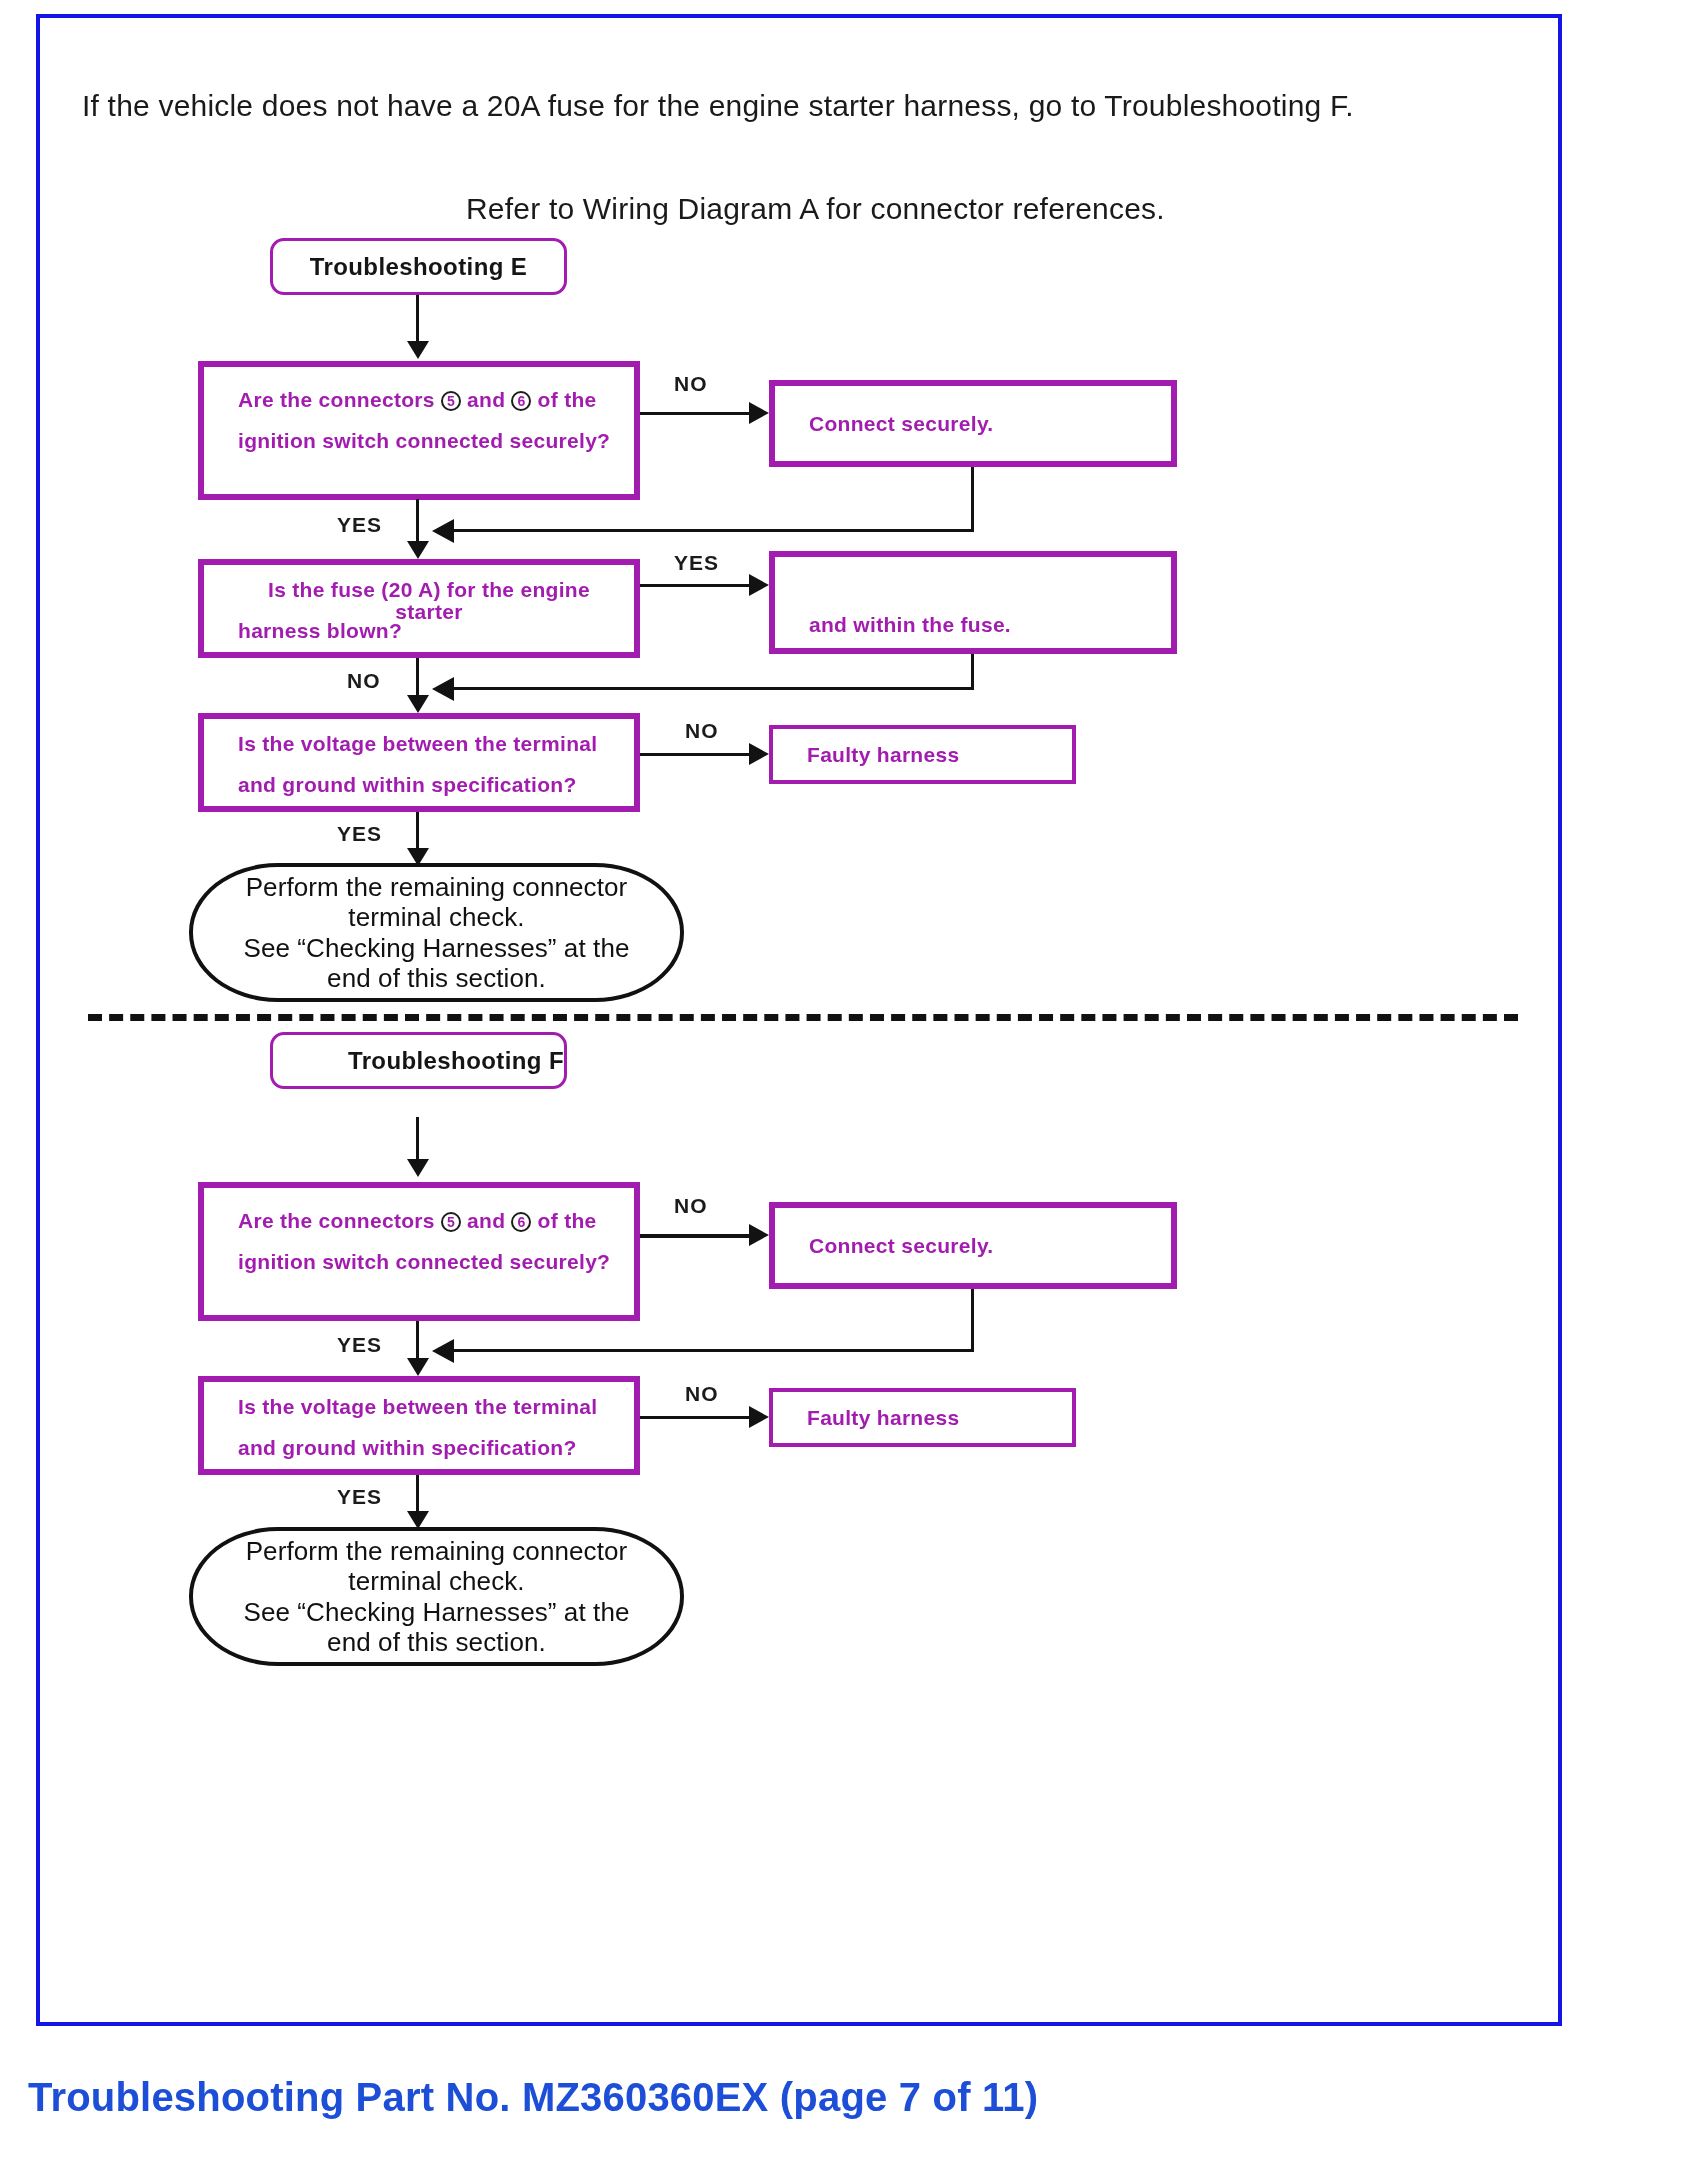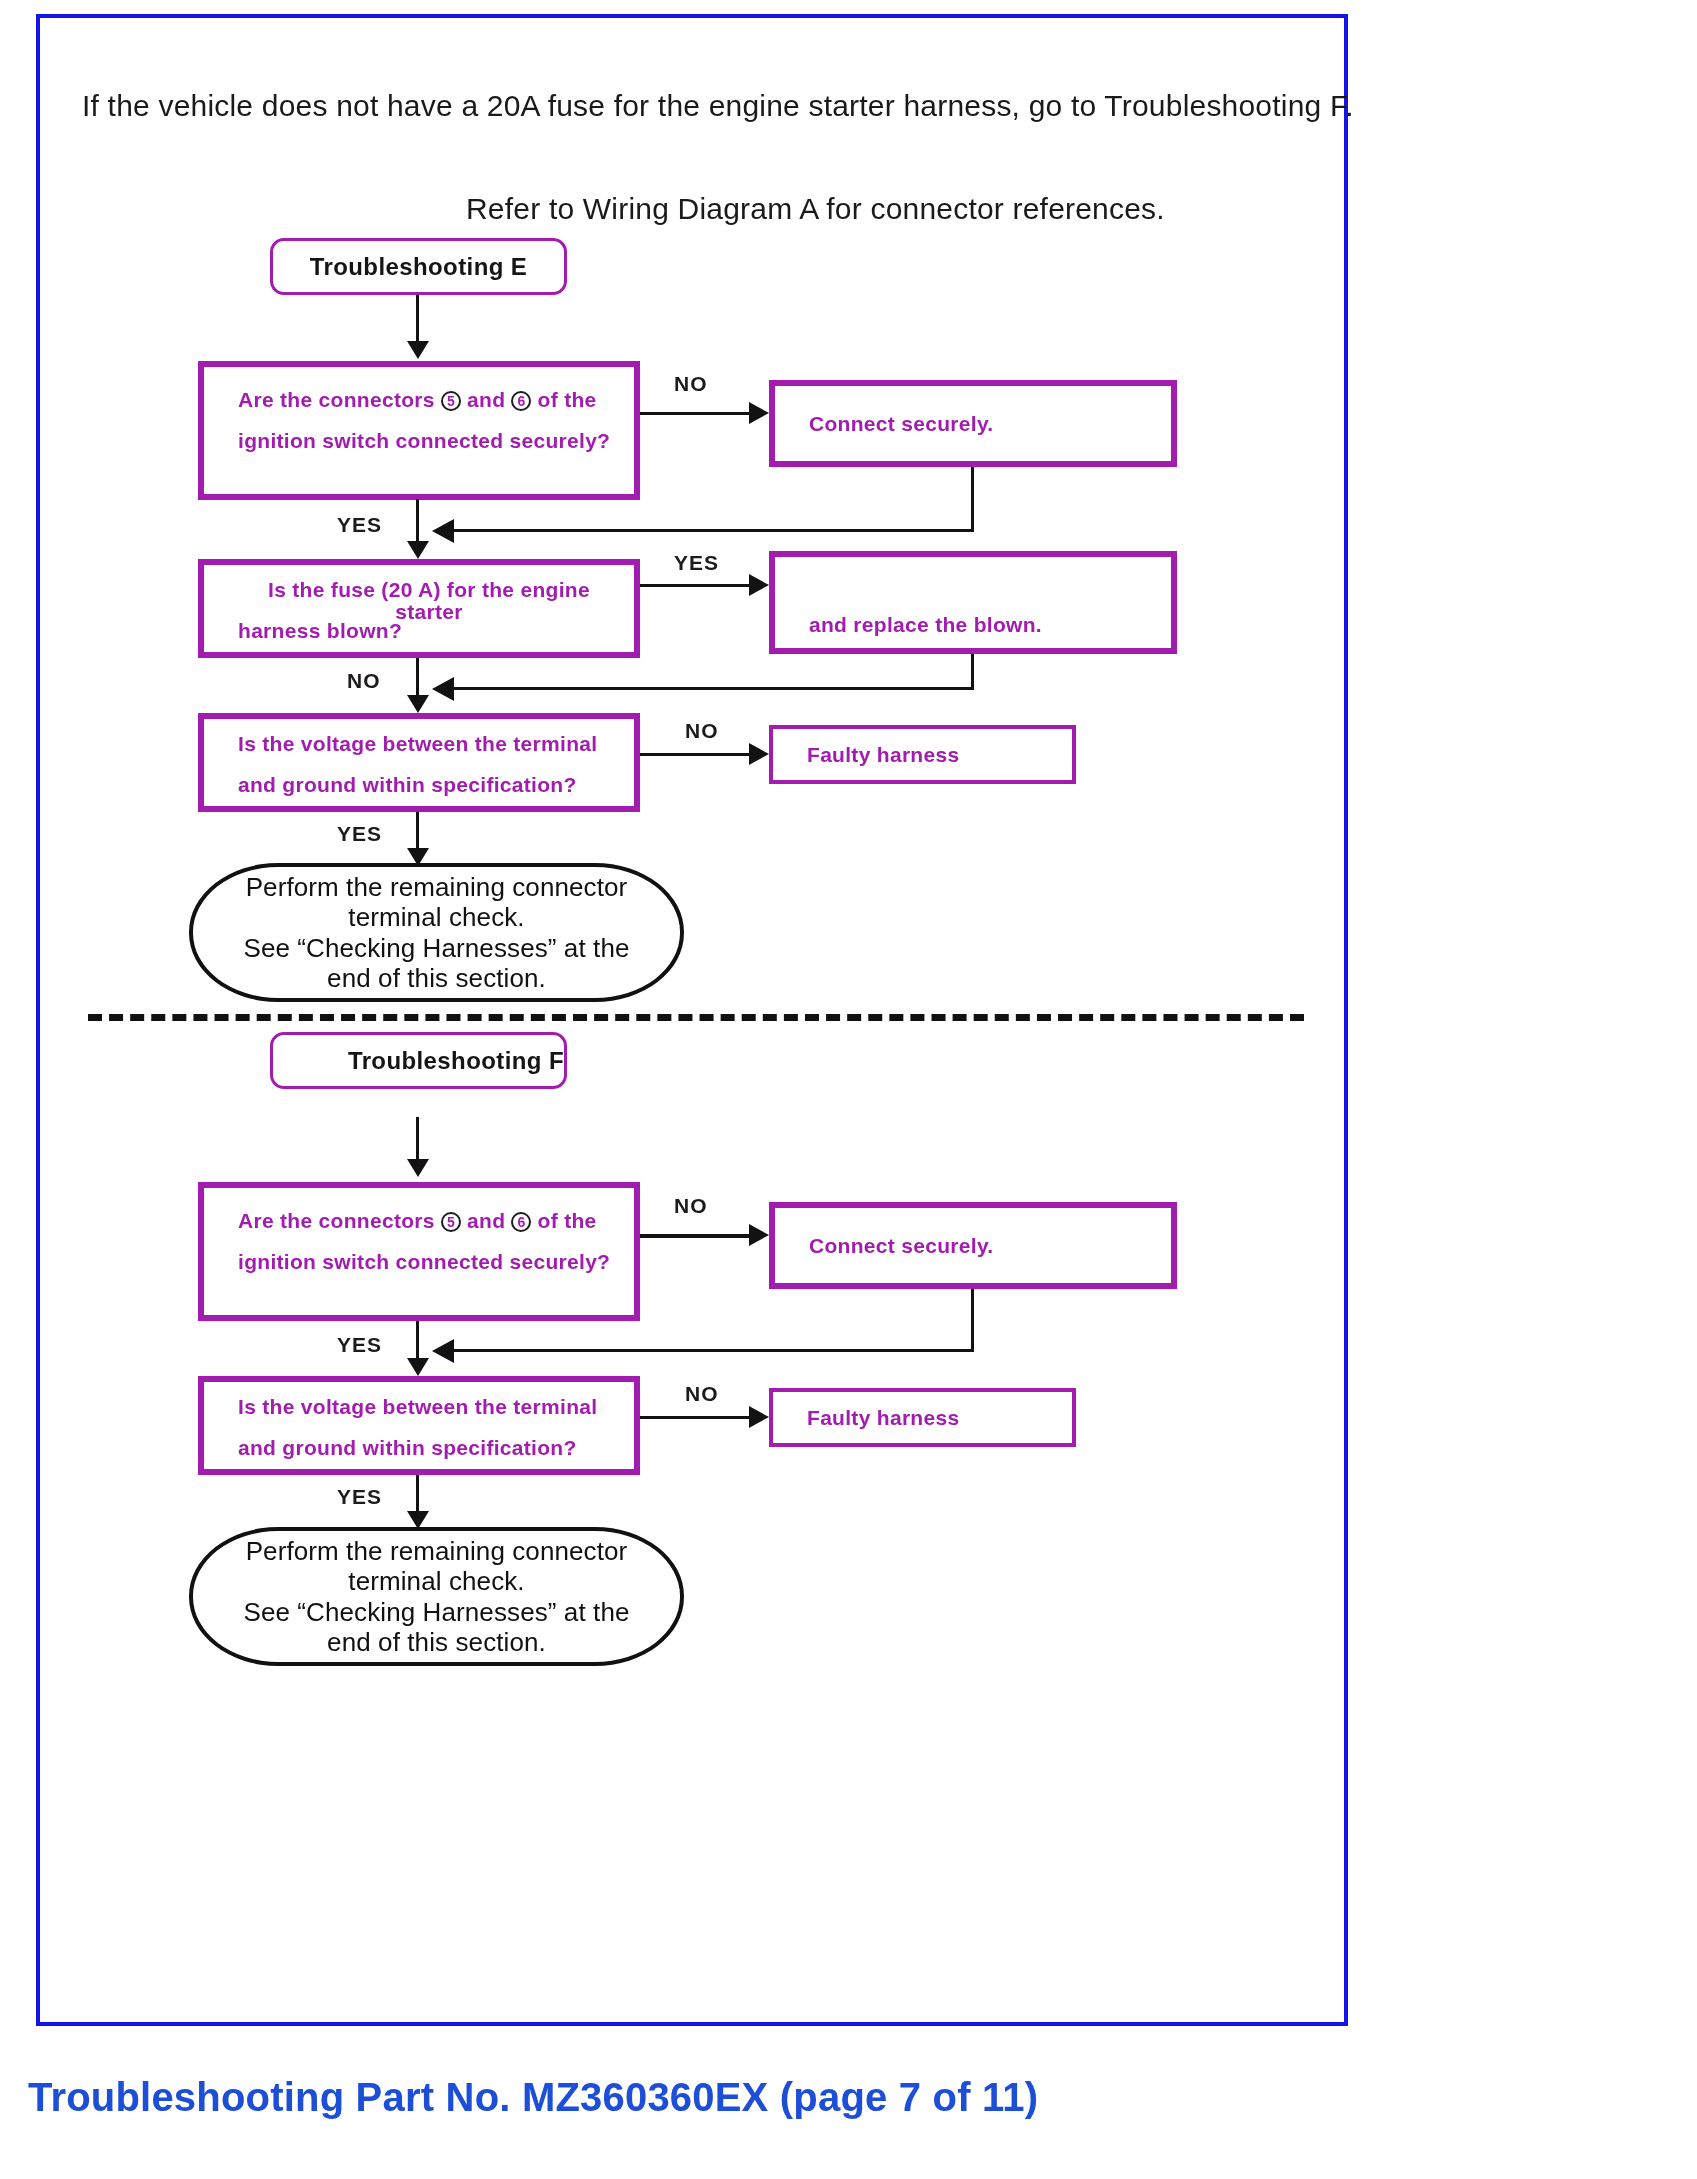--- a/index.html
+++ b/index.html
@@ -13,21 +13,21 @@
     width: 1698px;
     height: 2179px;
     background: #ffffff;
     overflow: hidden;
   }
 
   
   #frame {
     position: absolute;
     left: 36px; top: 14px;
-    width: 1312px; height: 2012px;
+    width: 1526px; height: 2012px;
     border: 4px solid #1414e6;
     background: #ffffff;
   }
 
   
   .intro {
     position: absolute;
     font-size: 30px;
     color: #1a1a1a;
     white-space: nowrap;
@@ -208,21 +208,21 @@
     <div class="node" style="left:158px; top:541px; width:442px; height:99px;">
       <div class="txt l1" style="top:14px;text-align:center;">Is the fuse (20 A) for the engine starter</div>
       <div class="txt l2" style="top:55px;">harness blown?</div>
     </div>
 
     <div class="hline" style="left:600px; top:566px; width:113px;"></div>
     <div class="arrow-right" style="left:709px; top:556px;"></div>
     <div class="edge-label" style="left:634px; top:533px;">YES</div>
 
     <div class="node" style="left:729px; top:533px; width:408px; height:103px;">
-      <div class="txt" style="top:57px;">and replace the blown.</div>
+      <div class="txt" style="top:57px;">and within the fuse.</div>
     </div>
 
     <div class="vline" style="left:931px; top:636px; height:36px;"></div>
     <div class="hline" style="left:400px; top:669px; width:534px;"></div>
     <div class="arrow-left" style="left:392px; top:659px;"></div>
 
     <div class="vline" style="left:376px; top:640px; height:50px;"></div>
     <div class="arrow-down" style="left:367px; top:677px;"></div>
     <div class="edge-label" style="left:307px; top:651px;">NO</div>
 

